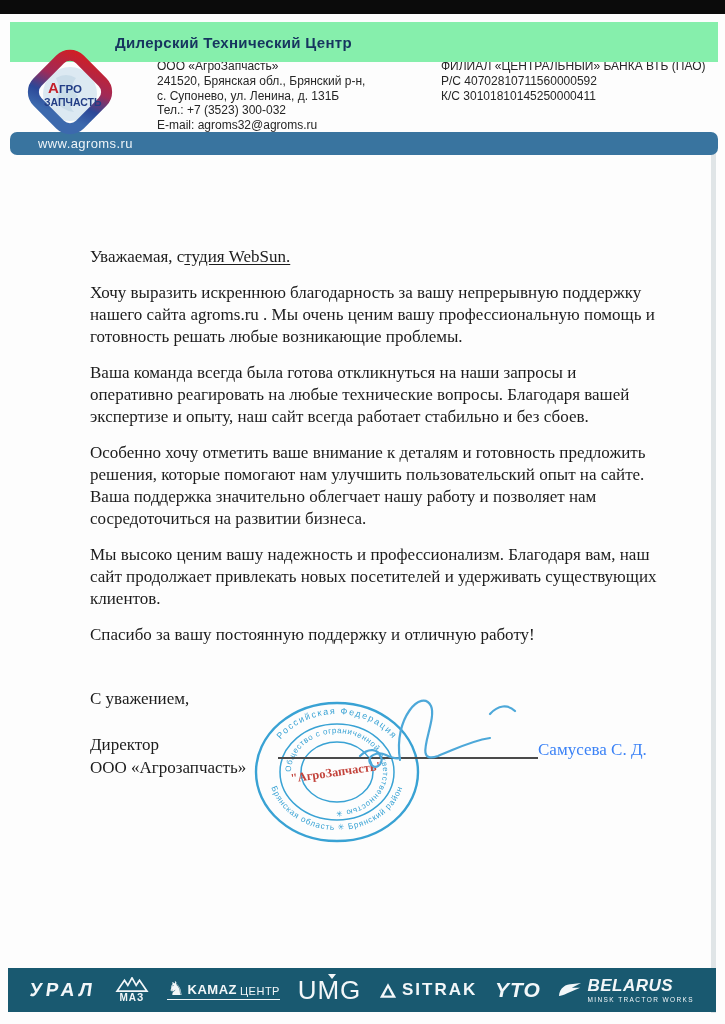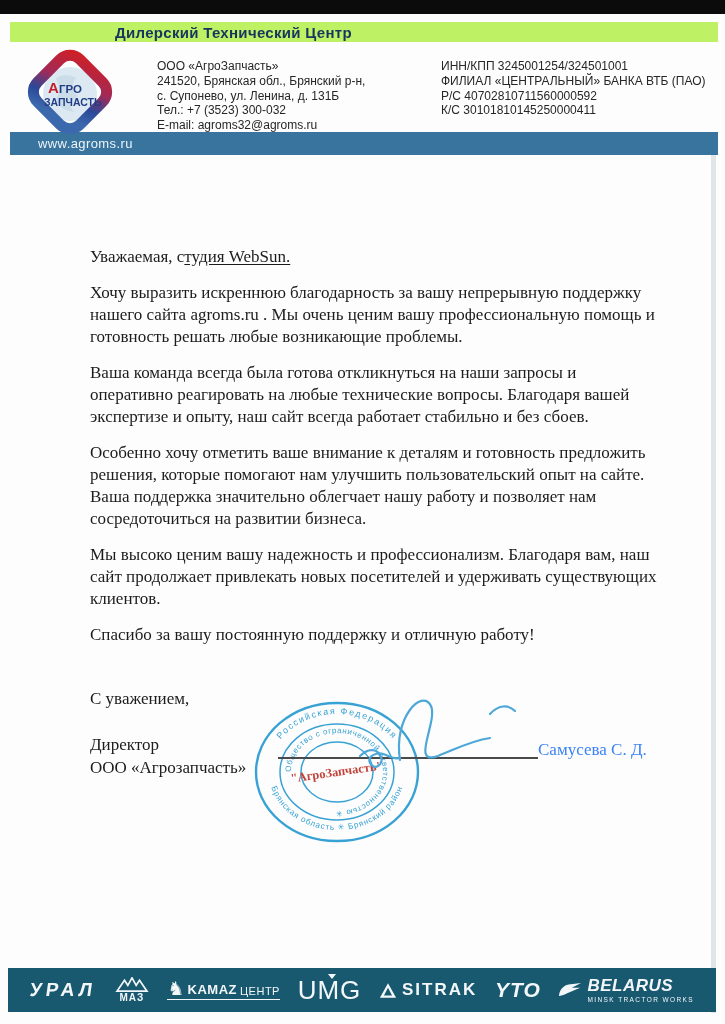--- a/index.html
+++ b/index.html
@@ -2,28 +2,28 @@
 <html><head>
 <meta charset="utf-8">
 <style>
   html,body{margin:0;padding:0;background:#ffffff;}
   .page{position:relative;width:725px;height:1024px;margin:0 auto;background:#fdfdfd;overflow:hidden;
         font-family:"Liberation Sans",sans-serif;}
   
   .scan-strip{position:absolute;left:0;top:0;width:725px;height:14px;background:#0b0b0b;}
   .edge-line{position:absolute;left:711px;top:150px;width:5px;height:863px;background:#d3dadd;opacity:.7;}
   
-  .top-band{position:absolute;left:10px;top:22px;width:708px;height:20px;background:#bef264;
+  .top-band{position:absolute;left:10px;top:22px;width:708px;height:40px;background:#86efac;
             display:flex;align-items:center;z-index:1;}
   .top-band .band-text{padding-left:105px;font-size:15px;font-weight:bold;color:#16355f;letter-spacing:.3px;}
   .logo-svg{position:absolute;left:20px;top:42px;z-index:5;}
   .company-block{position:absolute;left:157px;top:59px;font-size:12px;line-height:14.8px;color:#262626;}
   .bank-block{position:absolute;left:441px;top:59px;font-size:12px;line-height:14.8px;color:#262626;}
   .site-band{position:absolute;left:10px;top:132px;width:708px;height:23px;background:#39749f;
-             display:flex;align-items:center;z-index:2;}
+             display:flex;align-items:center;z-index:2;border-radius:7px;}
   .site-band .band-text{padding-left:28px;font-size:13px;color:#eef4f8;letter-spacing:.4px;}
   
   .letter{position:absolute;left:90px;top:246px;width:600px;color:#1c1c1c;
           font-family:"Liberation Serif",serif;font-size:17px;line-height:22px;}
   .letter .line{white-space:nowrap;}
   .para{margin-top:14px;}
   .greeting u{text-underline-offset:2px;}
   .closing{margin-top:42px;}
   .signer-block{position:absolute;left:90px;top:733px;font-family:"Liberation Serif",serif;
                 font-size:17px;line-height:23px;color:#1c1c1c;z-index:6;}
@@ -83,21 +83,20 @@
 
   <div class="company-block">
     <div class="line">ООО «АгроЗапчасть»</div>
     <div class="line">241520, Брянская обл., Брянский р-н,</div>
     <div class="line">с. Супонево, ул. Ленина, д. 131Б</div>
     <div class="line">Тел.: +7 (3523) 300-032</div>
     <div class="line">E-mail: agroms32@agroms.ru</div>
   </div>
 
   <div class="bank-block">
-    <div class="line">ИНН/КПП 3245001254/324501001</div>
     <div class="line">ФИЛИАЛ «ЦЕНТРАЛЬНЫЙ» БАНКА ВТБ (ПАО)</div>
     <div class="line">Р/С 40702810711560000592</div>
     <div class="line">К/С 30101810145250000411</div>
   </div>
 
   <div class="site-band">
     <span class="band-text">www.agroms.ru</span>
   </div>
 
   <div class="letter">

